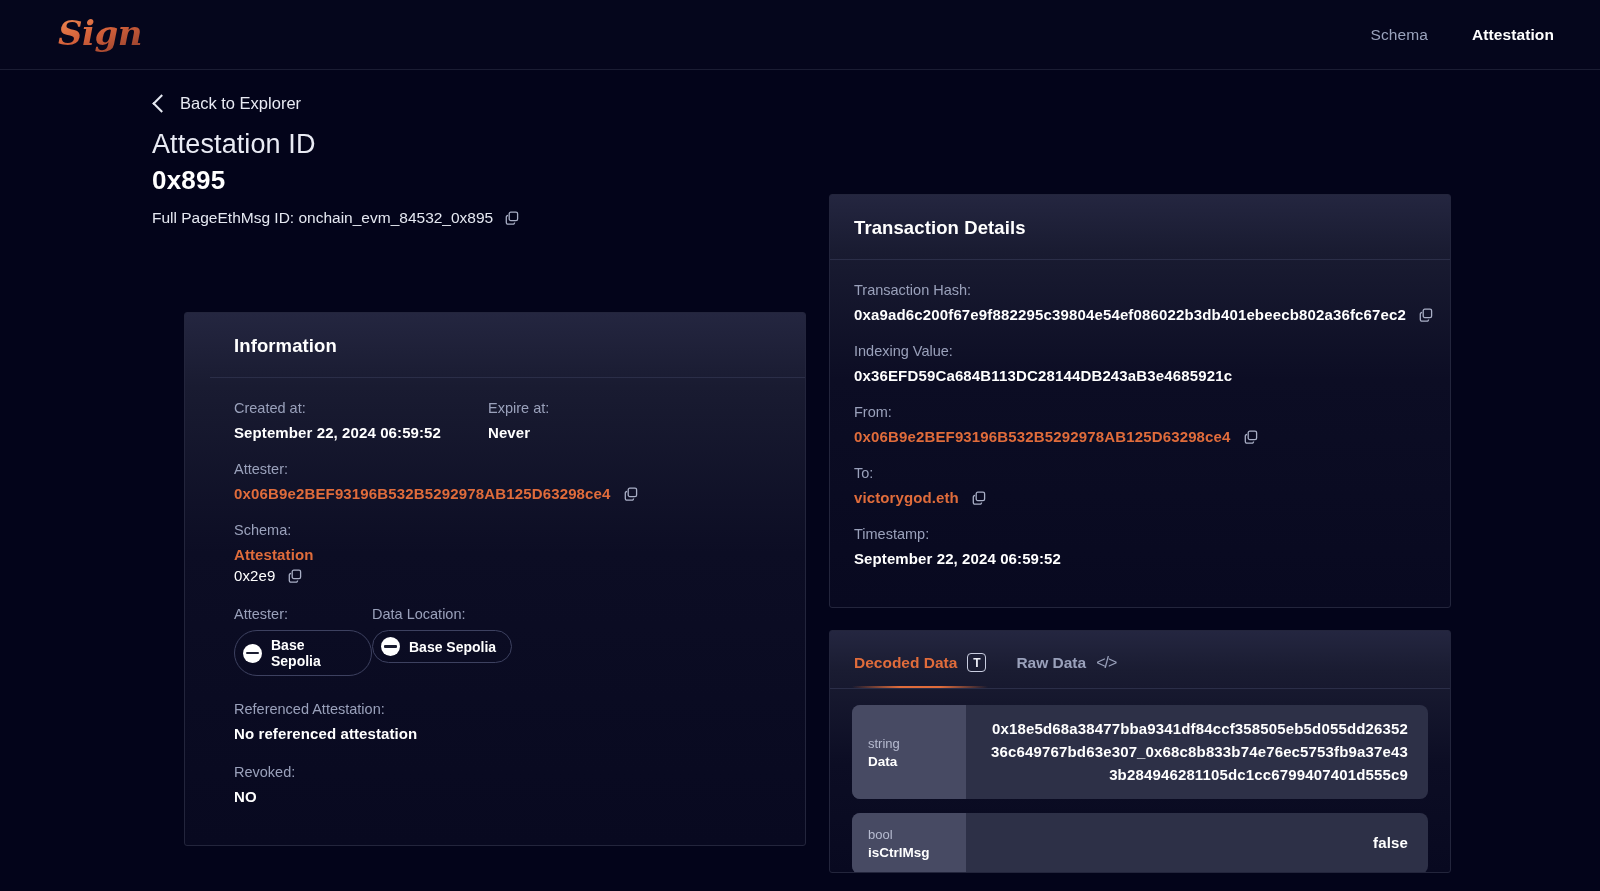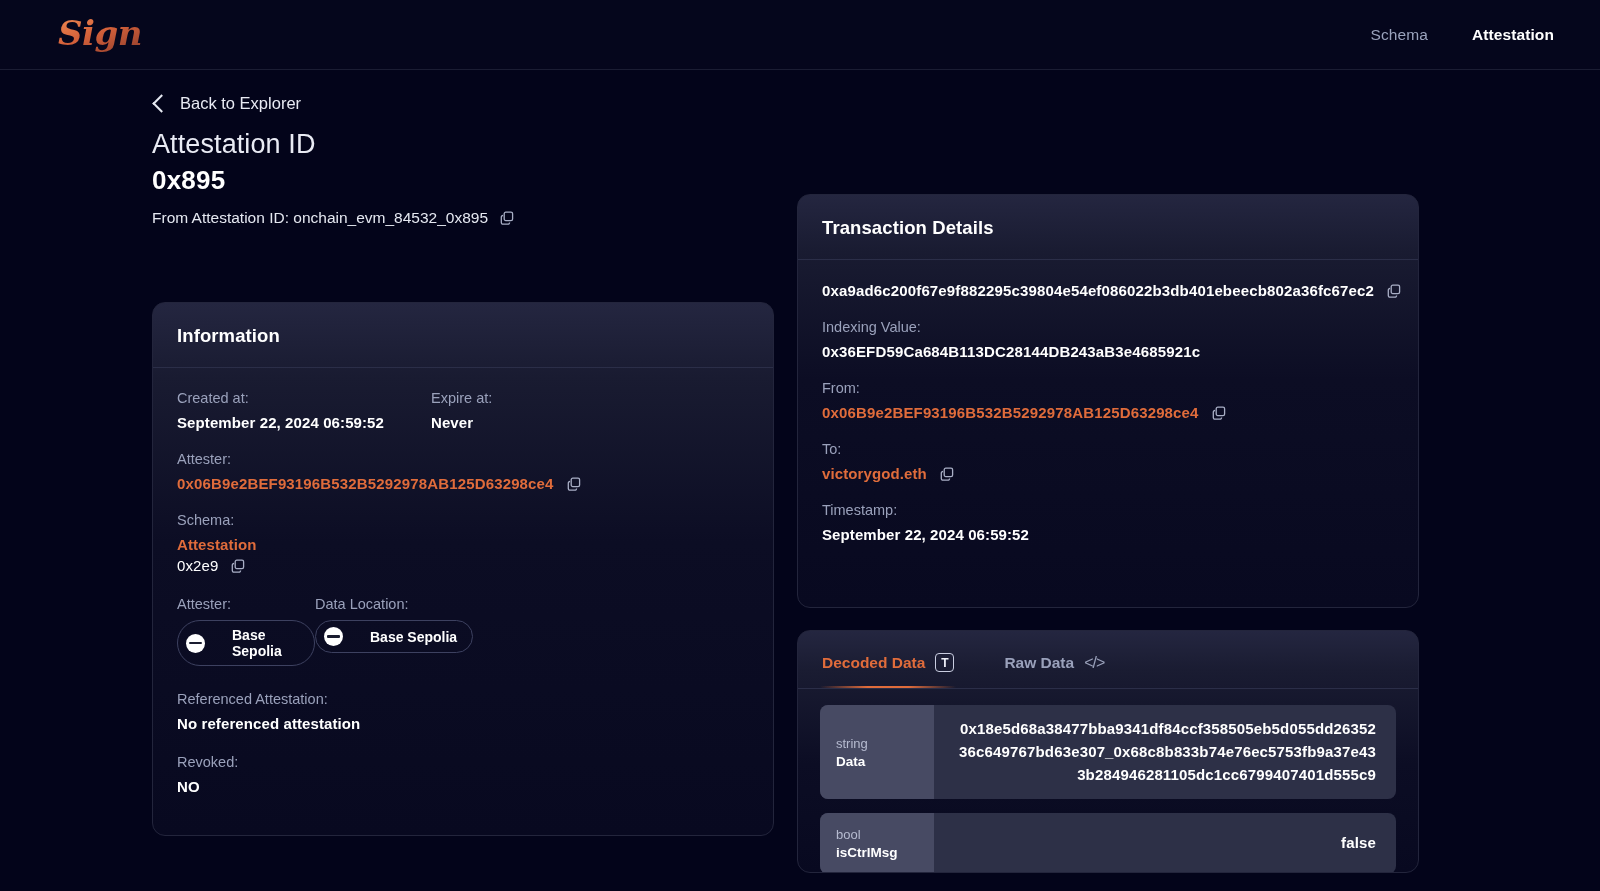--- a/index.html
+++ b/index.html
@@ -79,73 +79,74 @@
   }
   .full-id .txt { font-size: 15.5px; color: #e5e8f1; }
 
   
   .copy-ico { display: inline-block; width: 16px; height: 16px; cursor: pointer; flex: none; }
   .copy-ico svg { display: block; width: 16px; height: 16px; }
 
   
   .card {
     position: absolute;
-    border-radius: 13px;
+    border-radius: 3px;
     border: 1px solid #23253c;
     overflow: hidden;
     background: linear-gradient(180deg, #242640 0%, #191b31 14%, #0c0d24 45%, #080920 100%);
+    margin-left: 32px;
   }
   .card-head {
     padding: 22px 24px 20px 24px;
     border-bottom: 1px solid #2b2e48;
   }
   .card-head h2 {
     font-size: 18.5px; color: #ffffff; font-weight: 700; letter-spacing: 0.1px;
   }
   .card-body { padding: 22px 24px 24px 24px; }
 
-  .info-card { left: 152px; top: 232px; width: 622px; height: 534px; }
+  .info-card { left: 152px; top: 242px; width: 622px; height: 534px; padding-left: 25px; }
   .tx-card    { left: 797px; top: 124px; width: 622px; height: 414px; }
   .data-card  { left: 797px; top: 560px; width: 622px; height: 243px;
                 background: linear-gradient(180deg, #242640 0%, #1a1c32 16%, #0c0d24 55%, #080920 100%); }
 
   
   .frow { margin-bottom: 20px; }
   .frow:last-child { margin-bottom: 0; }
   .flabel { font-size: 14.5px; color: #9aa1bb; margin-bottom: 8px; }
   .fvalue { font-size: 15px; color: #ffffff; font-weight: 700; letter-spacing: 0.1px; }
   .fvalue.mono-ish { letter-spacing: 0.15px; }
   .fvalue.link { color: #e06c3b; }
   .fvalue-wrap { display: flex; align-items: center; gap: 12px; }
 
   .two-col { display: flex; }
   .two-col .col-a { width: 254px; }
   .two-col .col-b { flex: 1; }
 
   
   .badge {
-    display: inline-flex; align-items: center; gap: 27px;
+    display: inline-flex; align-items: center; gap: 9px;
     border: 1px solid #3d4160;
     border-radius: 999px;
     padding: 6px 15px 6px 8px;
     cursor: pointer;
   }
   .badge .dot {
     width: 19px; height: 19px; border-radius: 50%;
     background: #ffffff; position: relative; flex: none;
   }
   .badge .dot::after {
     content: ""; position: absolute; left: 3px; top: 8.2px;
     width: 13px; height: 2.8px; background: #1a1c30; border-radius: 1px;
   }
   .badge .bl { font-size: 14px; color: #ffffff; font-weight: 700; }
 
   
   .tabs {
-    display: flex; align-items: center; gap: 50px;
+    display: flex; align-items: center; gap: 30px;
     padding: 22px 32px 16px 24px;
     border-bottom: 1px solid #2b2e48;
   }
   .tab { display: flex; align-items: center; gap: 10px; cursor: pointer; position: relative; }
   .tab .tlabel { font-size: 15.5px; font-weight: 700; color: #9aa1bb; }
   .tab.active .tlabel { color: #e06c3b; }
   .tab.active::after {
     content: ""; position: absolute; left: -2px; right: -2px; bottom: -16px;
     height: 2px;
     background: linear-gradient(90deg, rgba(224,108,59,0) 0%, #e06c3b 35%, #e06c3b 65%, rgba(224,108,59,0) 100%);
@@ -198,21 +199,21 @@
 
   <div class="back">
     <span class="chev"></span>
     <span class="lbl">Back to Explorer</span>
   </div>
 
   <div class="title-block">
     <div class="att-label">Attestation ID</div>
     <div class="att-id">0x895</div>
     <div class="full-id">
-      <span class="txt">From Attestation ID: onchain_evm_84532_0x895</span>
+      <span class="txt">Full PageEthMsg ID: onchain_evm_84532_0x895</span>
       <span class="copy-ico">
         <svg viewBox="0 0 16 16" fill="none" stroke="#a9afc6" stroke-width="1.3">
           <rect x="5.2" y="2.2" width="8.4" height="8.4" rx="1.6"></rect>
           <path d="M10.6 12.4v0.2a1.6 1.6 0 0 1-1.6 1.6H3.9a1.6 1.6 0 0 1-1.6-1.6V7.1a1.6 1.6 0 0 1 1.6-1.6h0.2"></path>
         </svg>
       </span>
     </div>
   </div>
 
   <div class="card info-card">
@@ -289,20 +290,21 @@
     </div>
   </div>
 
   <div class="card tx-card">
     <div class="card-head">
       <h2>Transaction Details</h2>
     </div>
     <div class="card-body">
 
       <div class="frow">
+        <div class="flabel">Transaction Hash:</div>
         <div class="fvalue-wrap">
           <span class="fvalue mono-ish">0xa9ad6c200f67e9f882295c39804e54ef086022b3db401ebeecb802a36fc67ec2</span>
           <span class="copy-ico">
             <svg viewBox="0 0 16 16" fill="none" stroke="#a9afc6" stroke-width="1.3">
               <rect x="5.2" y="2.2" width="8.4" height="8.4" rx="1.6"></rect>
               <path d="M10.6 12.4v0.2a1.6 1.6 0 0 1-1.6 1.6H3.9a1.6 1.6 0 0 1-1.6-1.6V7.1a1.6 1.6 0 0 1 1.6-1.6h0.2"></path>
             </svg>
           </span>
         </div>
       </div>

